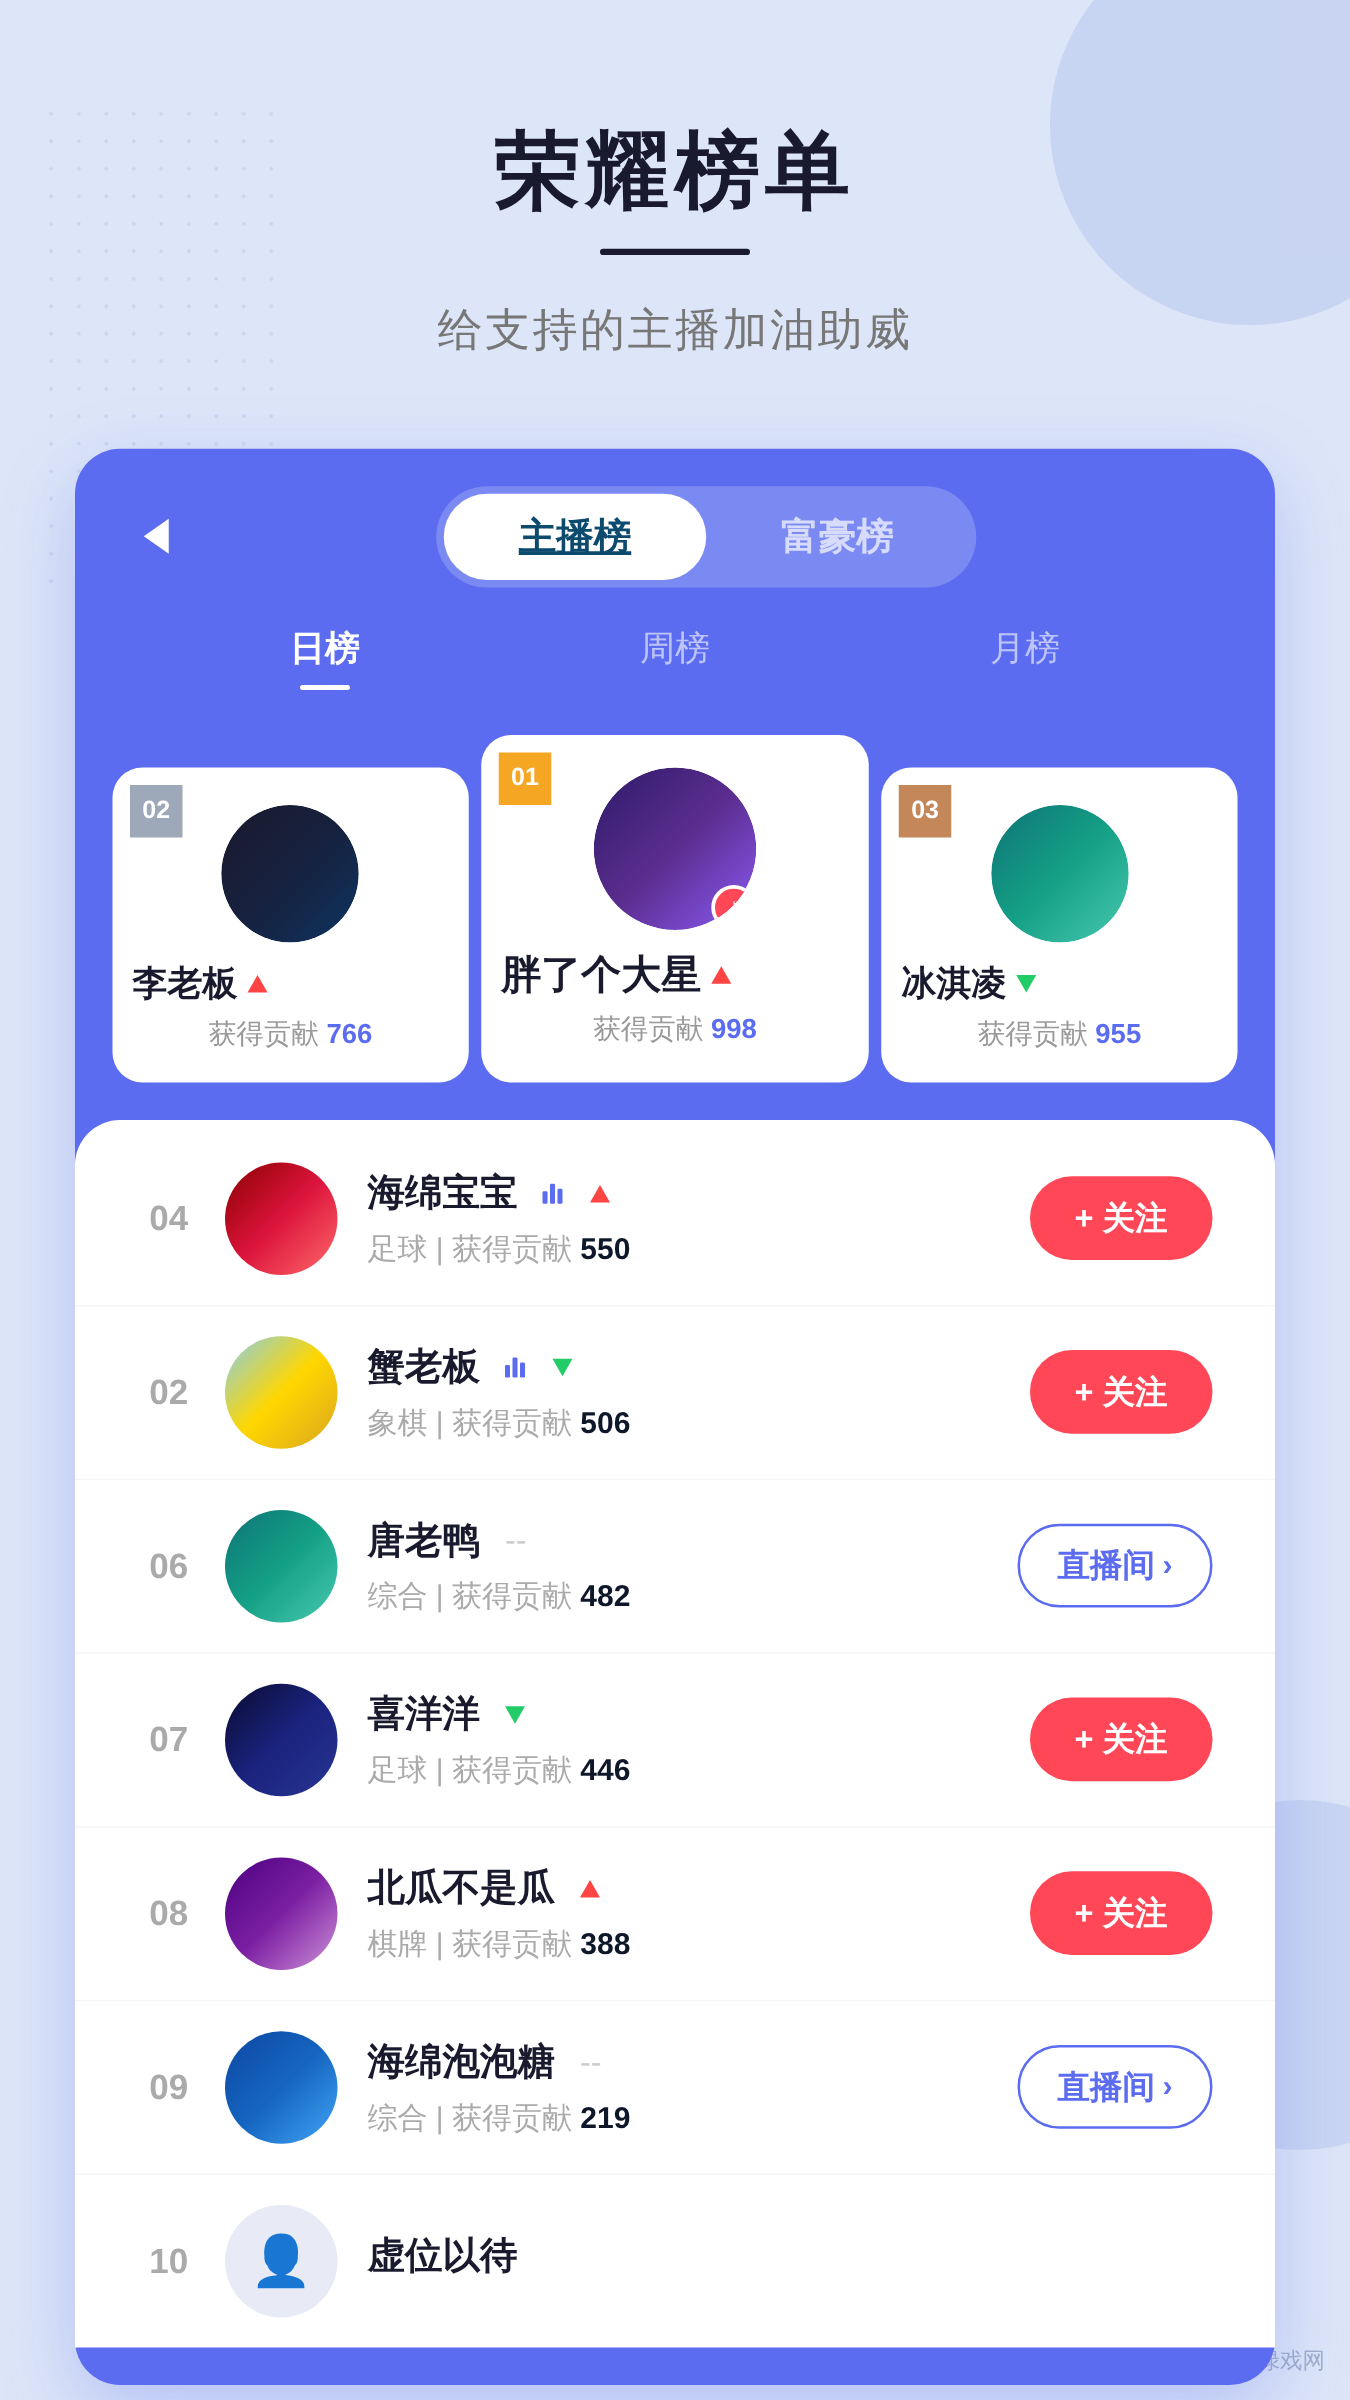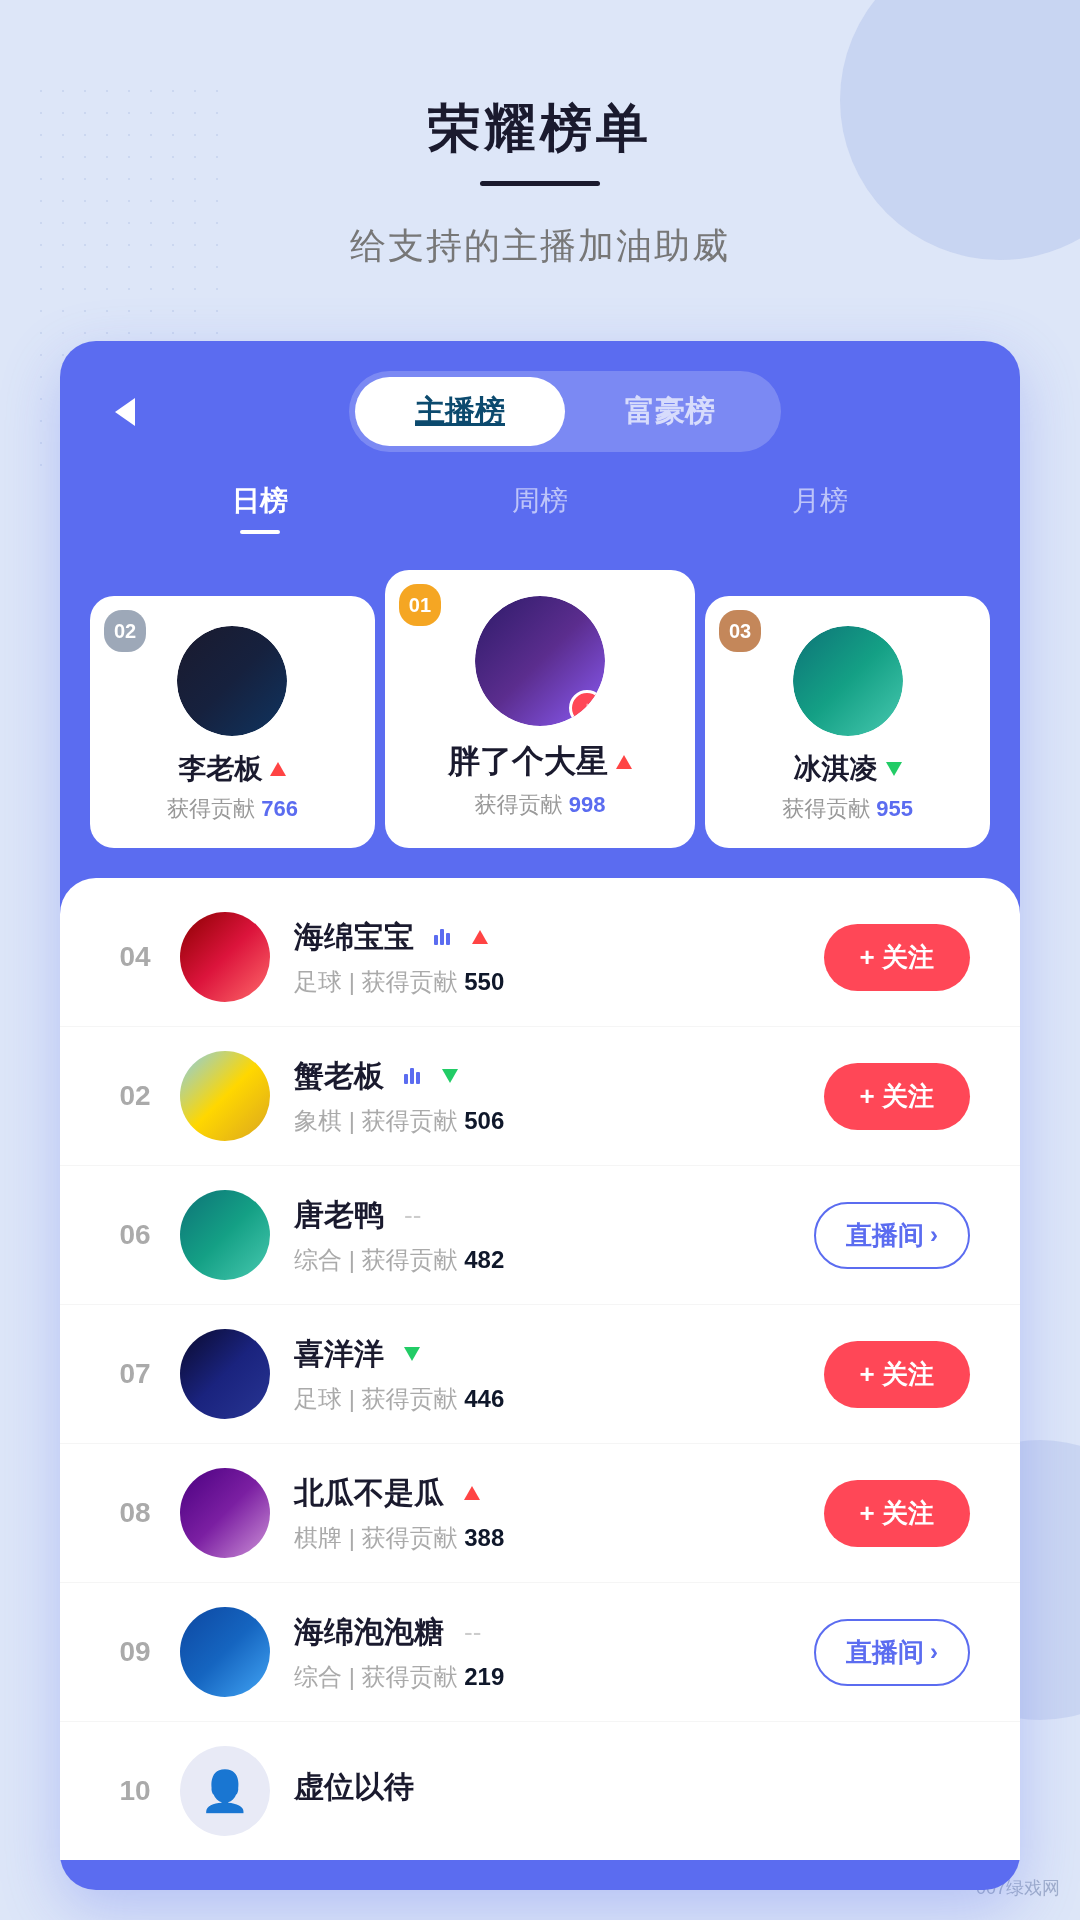--- a/index.html
+++ b/index.html
@@ -45,21 +45,21 @@
 
     
     .header {
       text-align: center;
       padding-top: 100px;
       padding-bottom: 40px;
       position: relative;
       z-index: 1;
     }
     .header-title {
-      font-size: 52px;
+      font-size: 68px;
       font-weight: 900;
       color: #1a1a2e;
       letter-spacing: 4px;
       line-height: 1.1;
       font-family: Liberation Serif, serif;
     }
     .header-divider {
       width: 120px;
       height: 5px;
       background: #1a1a2e;
@@ -184,21 +184,21 @@
     .podium-item.second, .podium-item.third {
       margin-top: 36px;
     }
 
     .rank-badge {
       position: absolute;
       top: 14px;
       left: 14px;
       width: 42px;
       height: 42px;
-      border-radius: 18px;
+      border-radius: 0;
       display: flex;
       align-items: center;
       justify-content: center;
       font-size: 20px;
       font-weight: 800;
       color: white;
     }
     .rank-badge.gold { background: #f5a623; }
     .rank-badge.silver { background: #9da8b8; }
     .rank-badge.bronze { background: #c4875a; }
@@ -231,21 +231,20 @@
     .av-purple2 { background: linear-gradient(135deg, #4a0080, #7b1fa2, #ce93d8); }
     .av-blue { background: linear-gradient(135deg, #0d47a1, #1565c0, #42a5f5); }
 
     .podium-name {
       font-size: 28px;
       font-weight: 700;
       color: #1a1a2e;
       margin-bottom: 6px;
       display: flex;
       align-items: center;
-      justify-content: center;
       gap: 8px;
     }
     .podium-name.large { font-size: 32px; }
 
     .trend-up {
       width: 0; height: 0;
       border-left: 8px solid transparent;
       border-right: 8px solid transparent;
       border-bottom: 14px solid #ff4444;
       display: inline-block;

